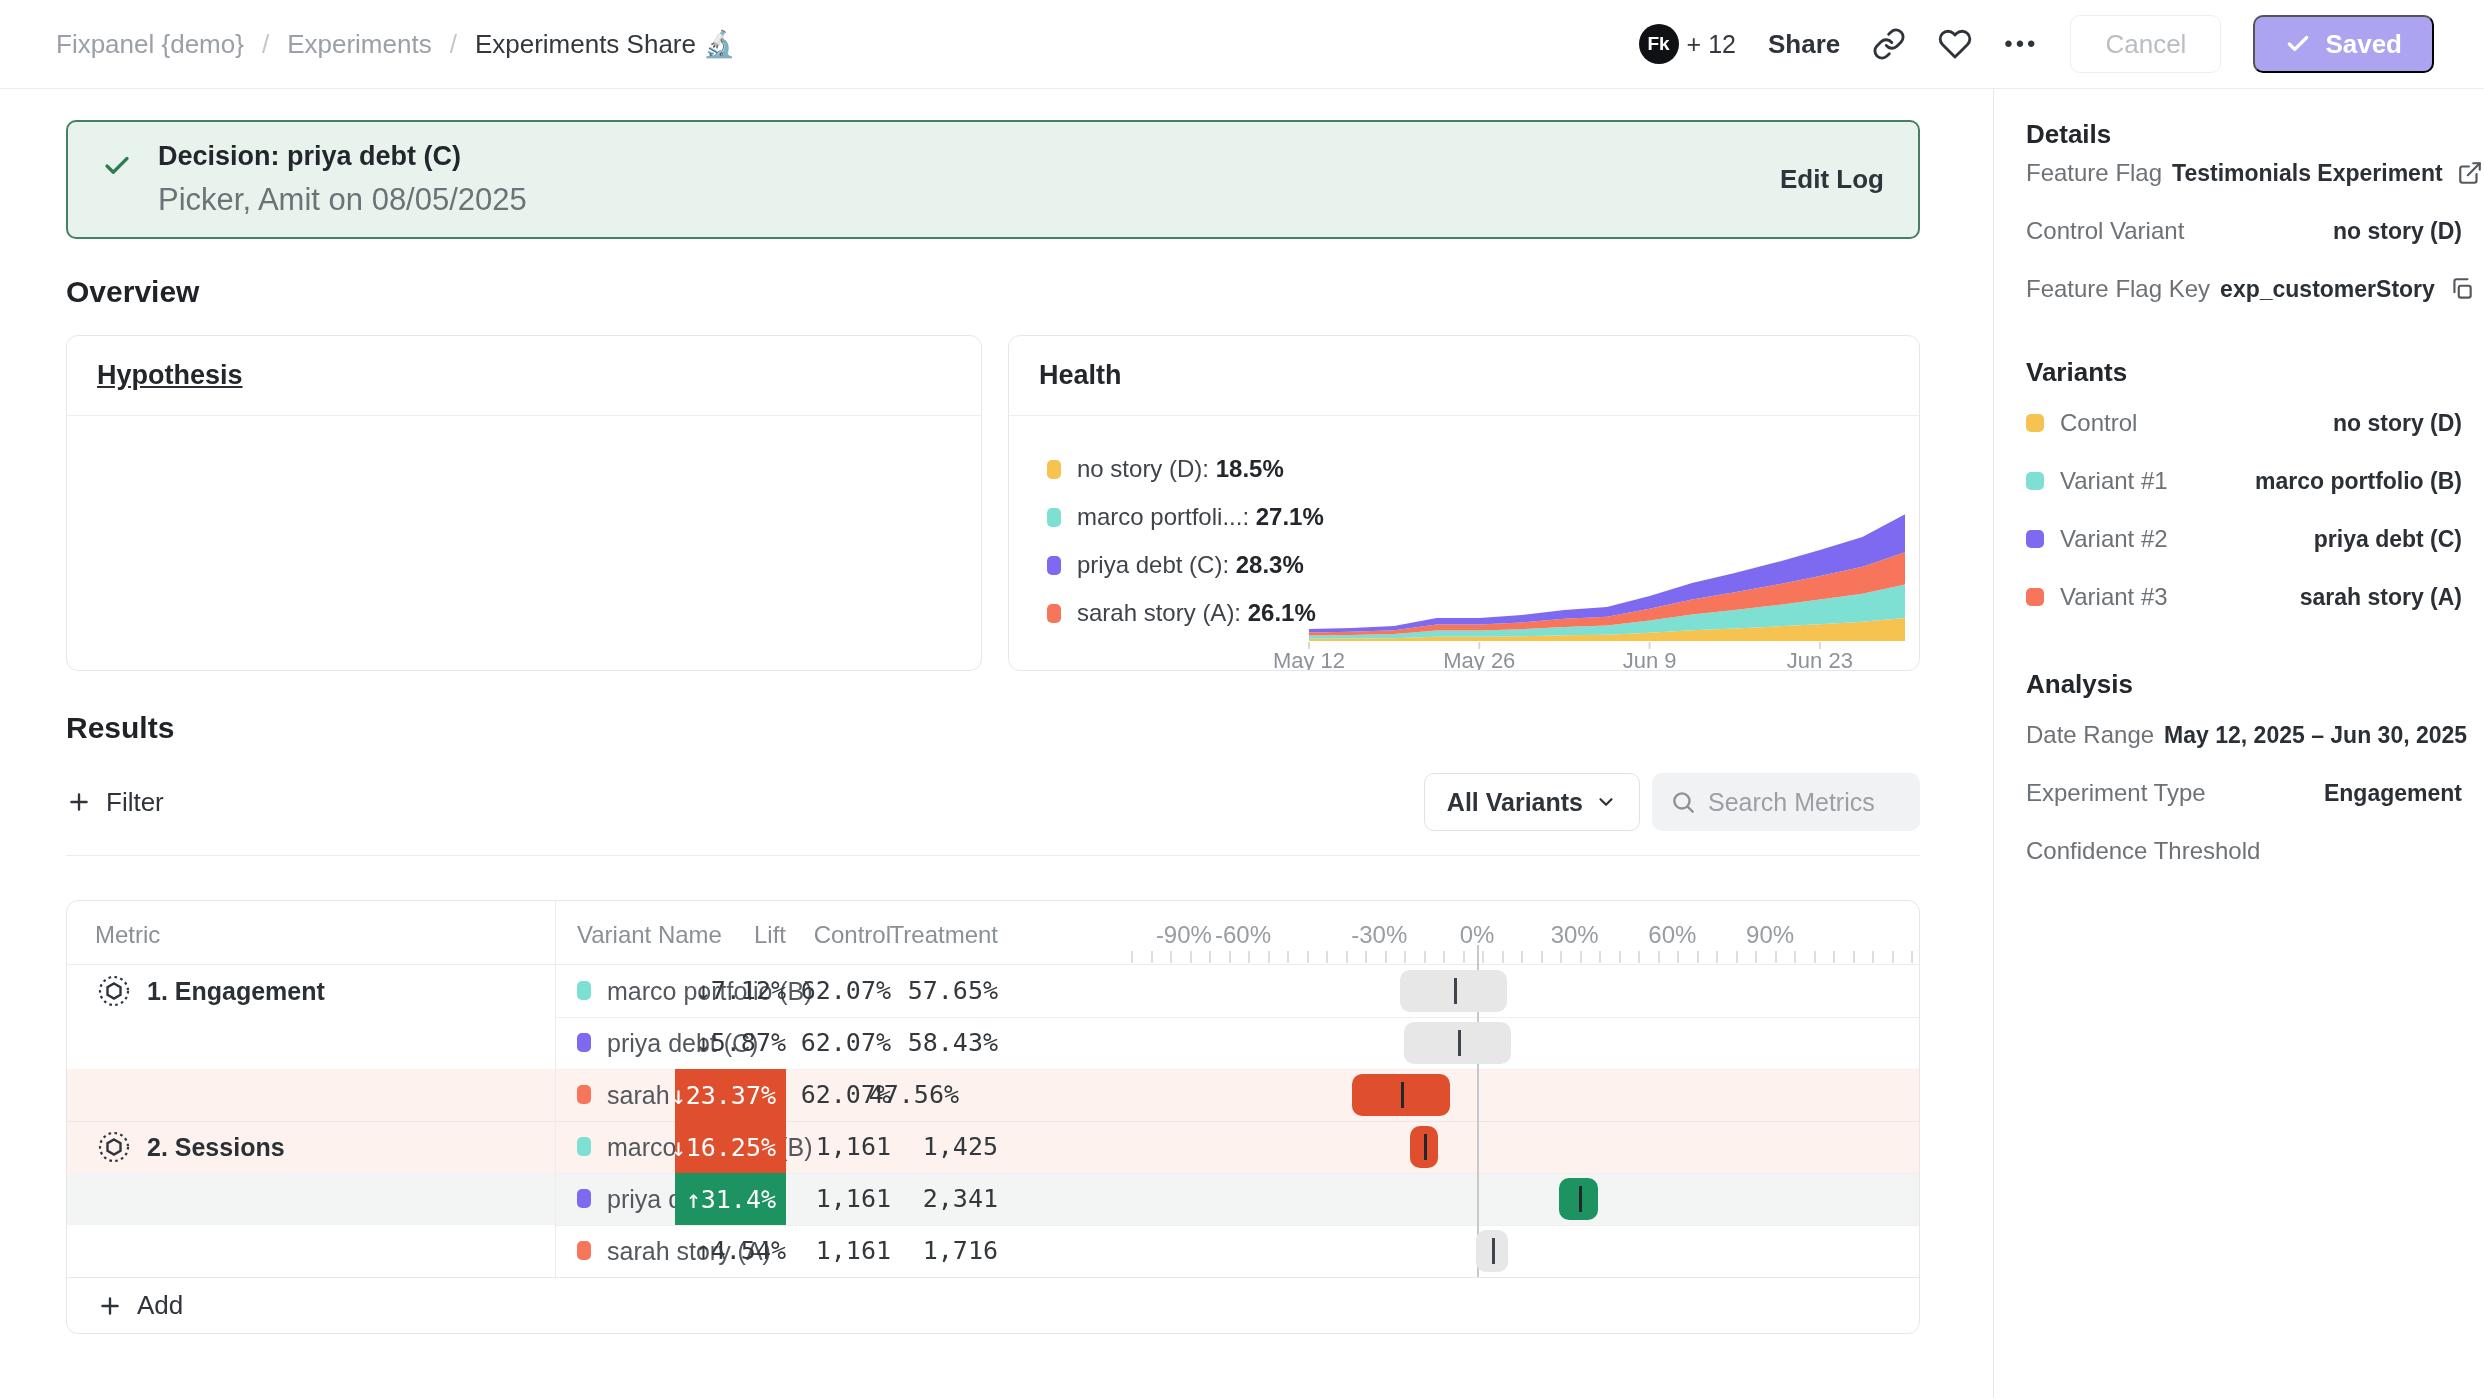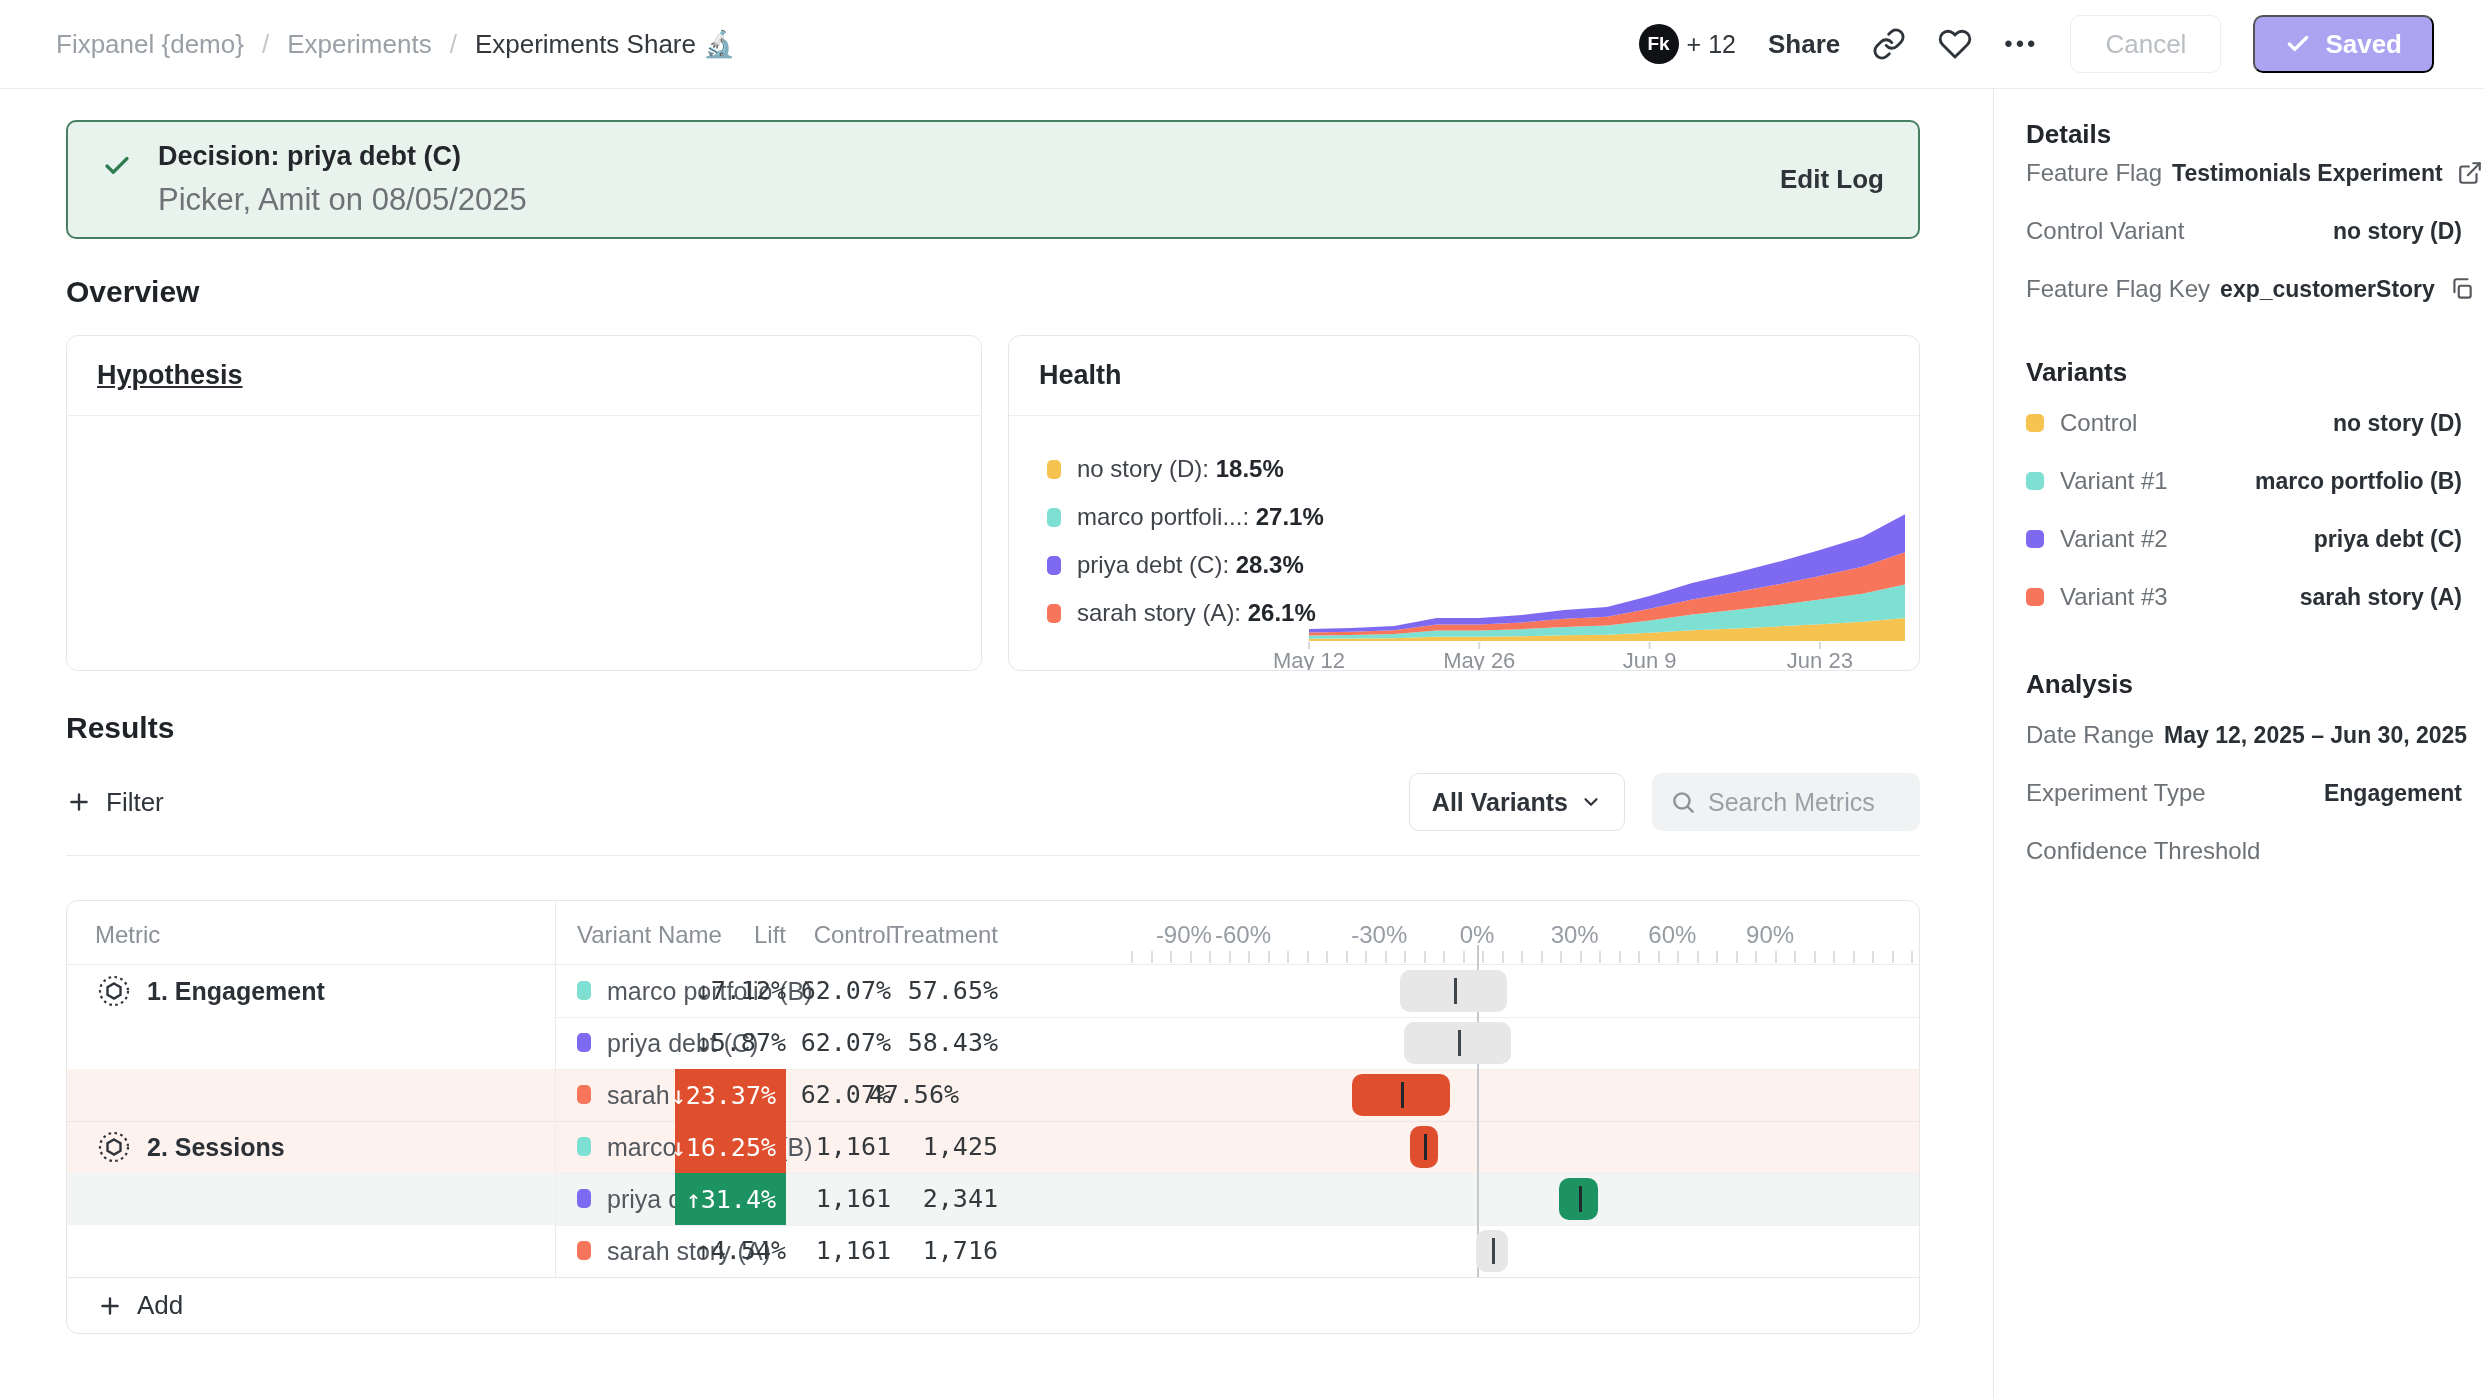--- a/index.html
+++ b/index.html
@@ -61,21 +61,21 @@
   .legend-item { display:flex; align-items:center; gap:16px; height:30px; margin-bottom:18px;
     font-size:24px; color:#3f444a; }
   .legend-swatch { width:14px; height:19px; border-radius:5px; flex:0 0 14px; }
   .legend-val { font-weight:bold; color:#23272c; }
   .health-chart { position:absolute; right:10px; bottom:2px; }
 
   
   .filter-row { display:flex; align-items:center; justify-content:space-between; margin-top:28px; }
   .add-filter { display:flex; align-items:center; gap:14px; font-size:26px; color:#2f343a; cursor:pointer; }
   .add-filter svg, .add-metric svg { width:26px; height:26px; }
-  .filter-right { display:flex; align-items:flex-end; gap:27px; }
+  .filter-right { display:flex; align-items:flex-end; gap:12px; }
   .variants-dd { height:58px; border:1px solid #e2e2e2; border-radius:10px; background:#fff;
     display:flex; align-items:center; gap:12px; padding:0 22px; font-size:25px; font-weight:bold; color:#2f343a; cursor:pointer; }
   .variants-dd svg { width:22px; height:22px; }
   .searchbox { height:58px; width:268px; border-radius:10px; background:#f1f2f3;
     display:flex; align-items:center; gap:12px; padding:0 18px; }
   .searchbox svg { width:26px; height:26px; color:#8d9298; flex:0 0 26px; }
   .searchbox input { border:none; outline:none; background:transparent; font-size:25px;
     color:#33383d; width:200px; font-family:inherit; }
   .searchbox input::placeholder { color:#9aa0a6; }
   .rule { border-bottom:1px solid #ececec; margin-top:24px; }

